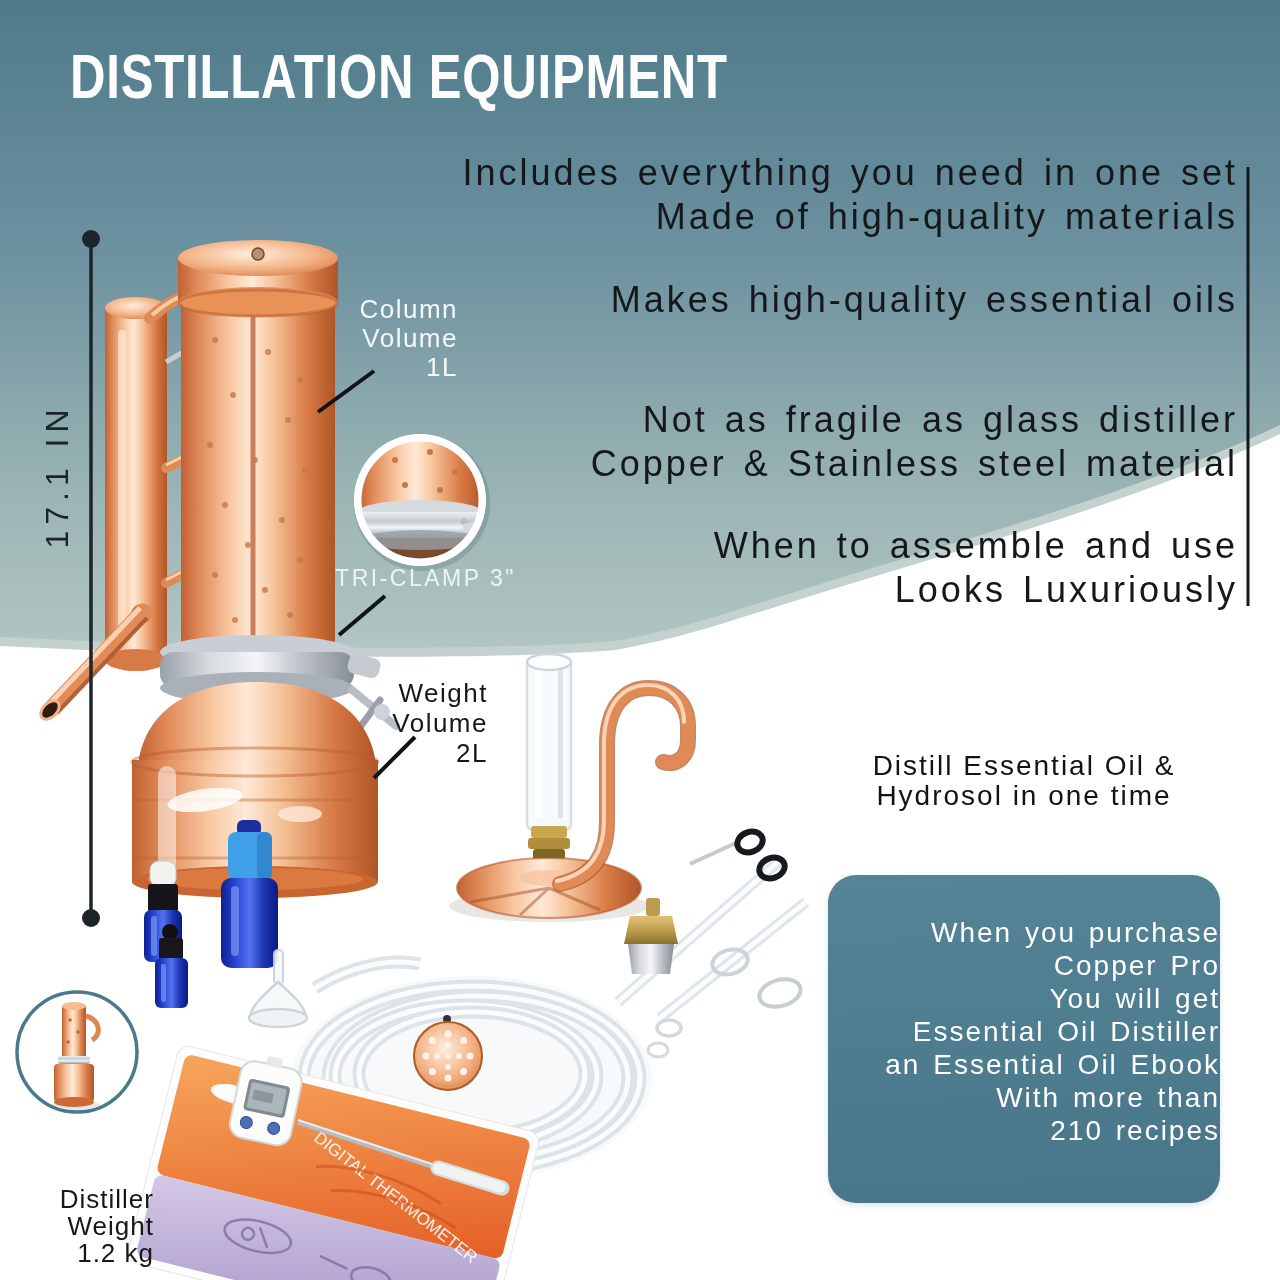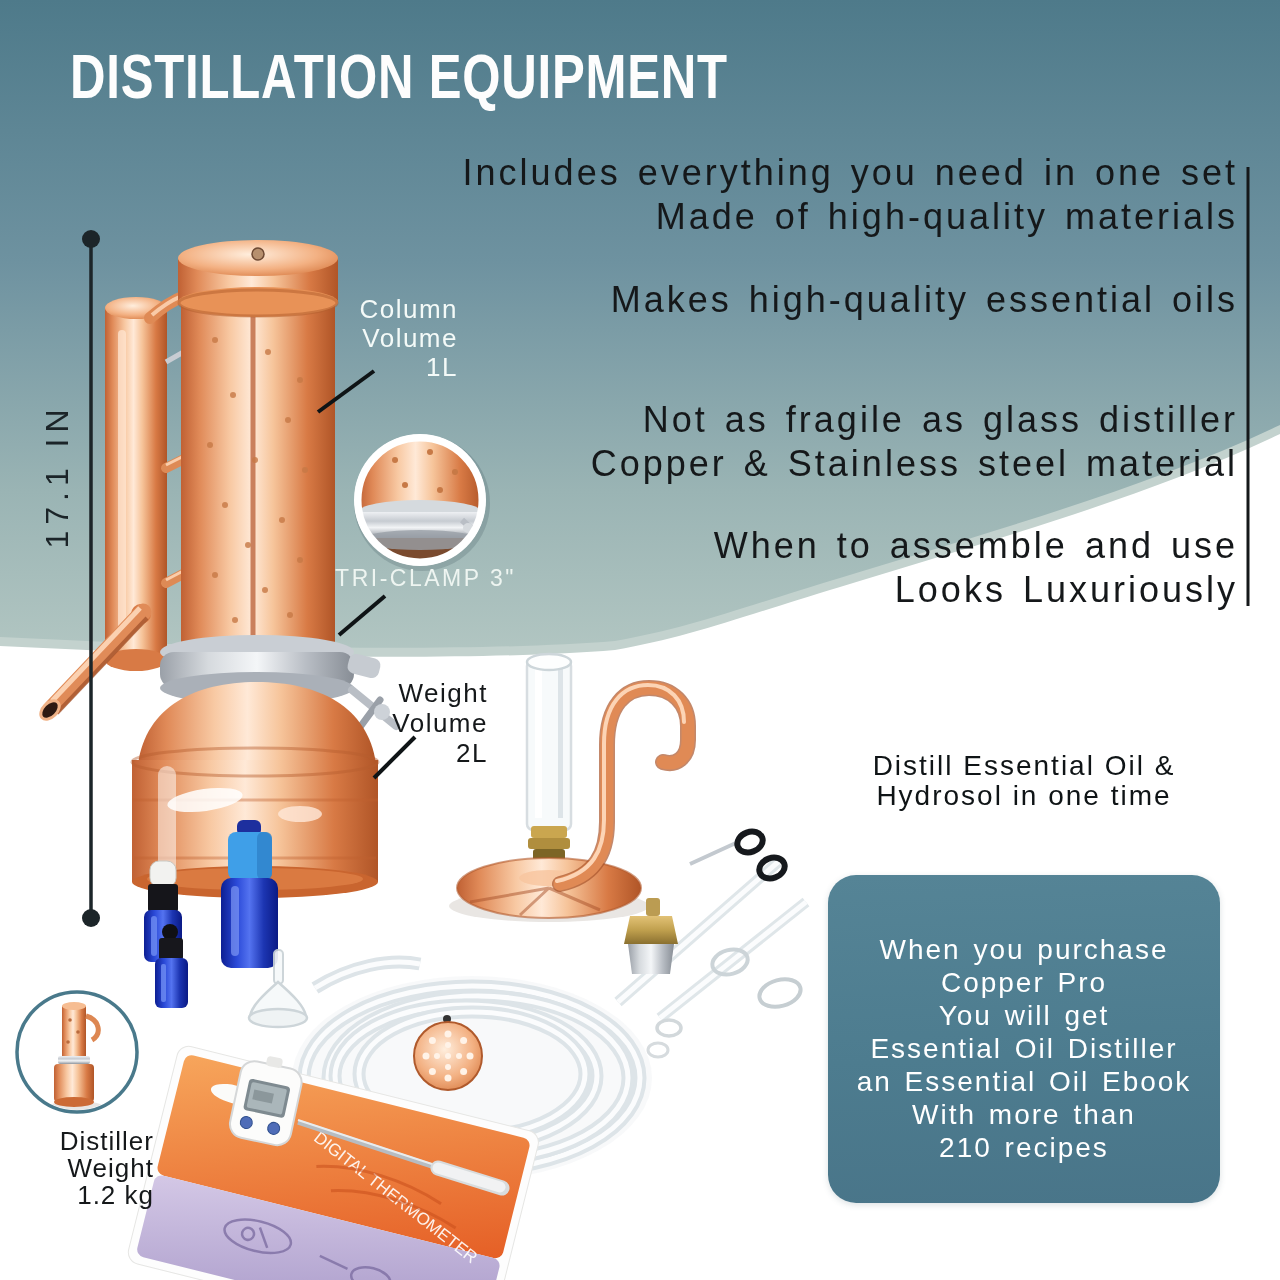--- a/index.html
+++ b/index.html
@@ -13,28 +13,28 @@
            white-space:nowrap;right:42px;color:#15181a;}
   .p1{top:151px;margin-left:24px;} .p2{top:278px;} .p3{top:398px;} .p4{top:524px;}
   .lbl{white-space:nowrap;text-align:right;}
   .lbl-column{left:352px;top:295px;width:106px;font-size:26px;line-height:29px;
               letter-spacing:1.5px;color:#f4faf8;}
   .lbl-triclamp{left:334px;top:565px;width:182px;font-size:23px;letter-spacing:2.5px;color:#eef5f1;}
   .lbl-boiler{left:376px;top:678px;width:112px;font-size:26px;line-height:30px;
               letter-spacing:1.5px;color:#15181a;}
   .lbl-height{left:-44px;top:459px;width:200px;height:34px;font-size:32px;letter-spacing:6px;
               color:#1b2428;transform:rotate(-90deg);text-align:center;}
-  .lbl-weight{left:2px;top:1128px;width:152px;font-size:26px;line-height:27px;
+  .lbl-weight{left:2px;top:1186px;width:152px;font-size:26px;line-height:27px;
               letter-spacing:1px;color:#15181a;}
   .multi{left:818px;top:751px;width:412px;text-align:center;font-size:28px;line-height:30px;
          letter-spacing:2px;color:#0f1416;white-space:nowrap;}
   .promo{left:828px;top:875px;width:392px;height:328px;border-radius:28px;
          background:linear-gradient(178deg,#558496 0%,#4d7c8f 55%,#497589 100%);
          box-shadow:0 2px 6px rgba(60,90,100,.18);}
-  .promo-inner{padding-top:58px;text-align:center;color:#ffffff;font-size:28px;line-height:33px;
+  .promo-inner{padding-top:41px;text-align:right;color:#ffffff;font-size:28px;line-height:33px;
                letter-spacing:2px;word-spacing:3px;white-space:nowrap;}
 </style>
 </head>
 <body>
 
 <div class="stage">
 
 <svg width="1280" height="1280" viewBox="0 0 1280 1280">
   <defs>
     <linearGradient id="bgGrad" gradientUnits="userSpaceOnUse" x1="0" y1="0" x2="0" y2="655">

